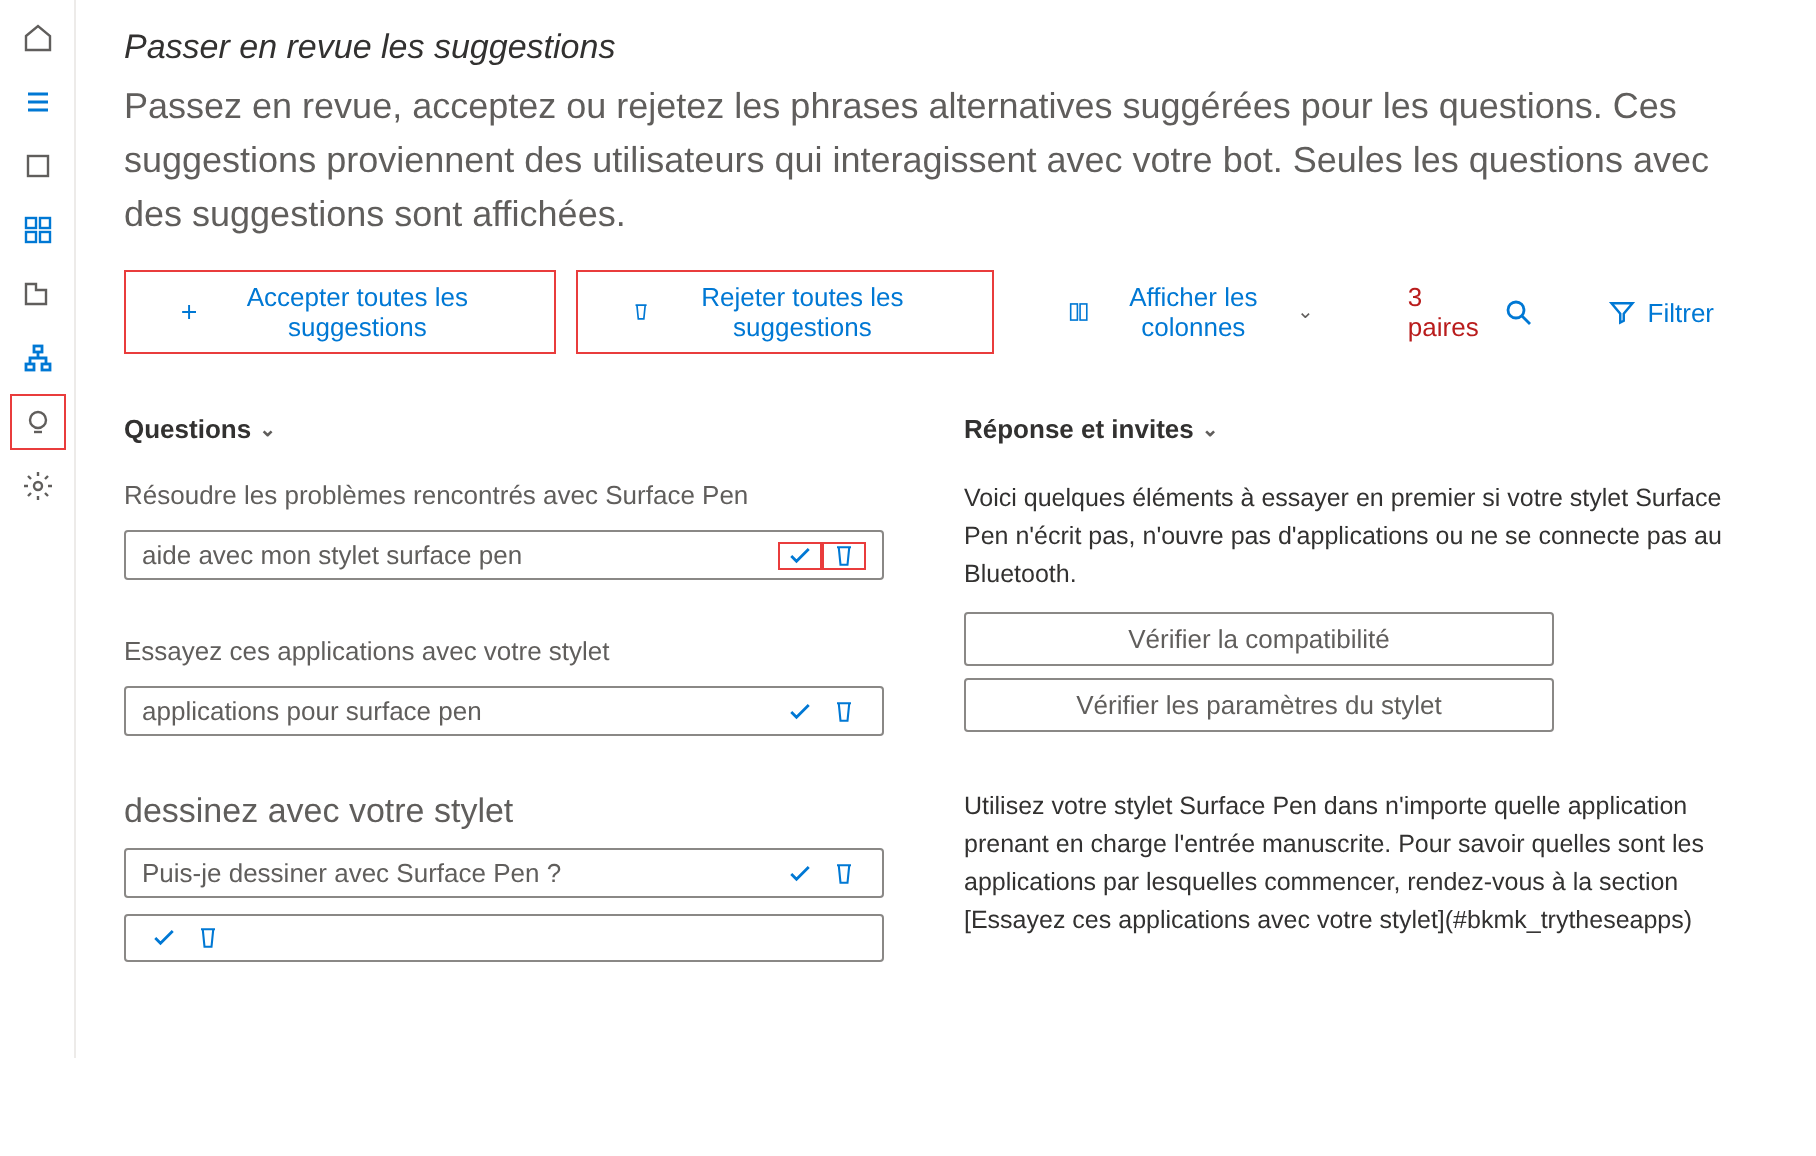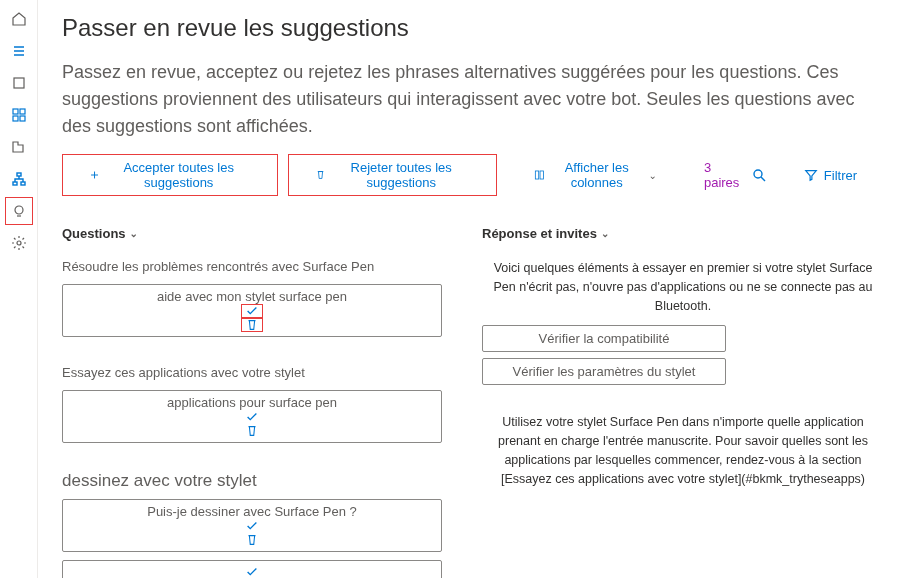--- a/index.html
+++ b/index.html
@@ -1,44 +1,44 @@
 <!DOCTYPE html>
 <html><head>
   <meta charset="utf-8">
   <style>
     * { box-sizing: border-box; margin: 0; padding: 0; }
     body { font-family: "Segoe UI", Arial, sans-serif; font-size: 13px; color: #323130; display: flex; background: #fff; }
     .sidebar { width: 38px; border-right: 1px solid #edebe9; display: flex; flex-direction: column; align-items: center; padding-top: 10px; gap: 14px; }
     .sidebar-icon { width: 18px; height: 18px; display: flex; align-items: center; justify-content: center; color: #605e5c; cursor: pointer; }
     .sidebar-icon.selected { outline: 1px solid #e93c3c; outline-offset: 4px; }
     .main { flex: 1; padding: 14px 24px 20px 24px; }
-    .page-title { font-size: 24px; font-weight: 400; color: #323130; margin-bottom: 17px; }
+    .page-title { font-size: 17px; font-weight: 400; color: #323130; margin-bottom: 6px; font-style: italic; }
     .page-desc { color: #605e5c; font-size: 18px; line-height: 1.5; margin-bottom: 14px; max-width: 820px; }
     .toolbar { display: flex; align-items: center; gap: 10px; margin-bottom: 30px; }
     .toolbar-btn { display: inline-flex; align-items: center; gap: 6px; padding: 5px 26px; border: 1px solid transparent; color: #0078d4; font-size: 13px; cursor: pointer; background: none; }
     .toolbar-btn.highlighted { border: 1px solid #e93c3c; }
     .toolbar-btn svg { width: 14px; height: 14px; }
     .toolbar-spacer { flex: 1; }
-    .pair-count { color: #a21caf; font-size: 13px; }
+    .pair-count { color: #b91c1c; font-size: 13px; }
     .action-icon { color: #0078d4; cursor: pointer; display: inline-flex; align-items: center; }
     .cols-wrap { display: flex; gap: 40px; }
     .col-left { flex: 0 0 380px; }
     .col-right { flex: 1; }
     .col-header { font-size: 13px; font-weight: 600; color: #323130; margin-bottom: 18px; display: inline-flex; align-items: center; gap: 4px; cursor: pointer; }
     .chev { font-size: 10px; color: #605e5c; }
     .group { margin-bottom: 28px; }
     .group-title { color: #605e5c; font-size: 13px; margin-bottom: 10px; }
     .group-subtitle { color: #605e5c; font-size: 17px; margin-bottom: 8px; }
-    .suggestion-row { display: flex; align-items: center; border: 1px solid #8a8886; border-radius: 2px; padding: 4px 8px; margin-bottom: 8px; font-size: 13px; color: #605e5c; flex-direction: column; }
+    .suggestion-row { display: flex; align-items: center; border: 1px solid #8a8886; border-radius: 2px; padding: 4px 8px; margin-bottom: 8px; font-size: 13px; color: #605e5c; }
     .suggestion-row .text { flex: 1; }
     .suggestion-row .accept-icon, .suggestion-row .reject-icon { width: 22px; display: flex; align-items: center; justify-content: center; cursor: pointer; color: #0078d4; }
     .suggestion-row.first-highlight .accept-icon,
     .suggestion-row.first-highlight .reject-icon { outline: 1px solid #e93c3c; outline-offset: -1px; }
-    .response-text { font-size: 12.5px; color: #323130; line-height: 1.5; margin-bottom: 10px; text-align: center; }
-    .prompt-pill { display: block; border: 1px solid #8a8886; border-radius: 2px; padding: 5px 12px; text-align: center; font-size: 13px; color: #605e5c; margin-bottom: 6px; width: 244px; cursor: pointer; }
+    .response-text { font-size: 12.5px; color: #323130; line-height: 1.5; margin-bottom: 10px; }
+    .prompt-pill { display: block; border: 1px solid #8a8886; border-radius: 2px; padding: 5px 12px; text-align: center; font-size: 13px; color: #605e5c; margin-bottom: 6px; width: 295px; cursor: pointer; }
     svg { pointer-events: none; }
   </style>
 </head>
 <body>
 
 <div class="sidebar">
   <div class="sidebar-icon">
     <svg viewBox="0 0 16 16" width="16" height="16" fill="none" stroke="currentColor" stroke-width="1.2">
         <path d="M2 7l6-5 6 5v7H2z"></path>
       </svg>

